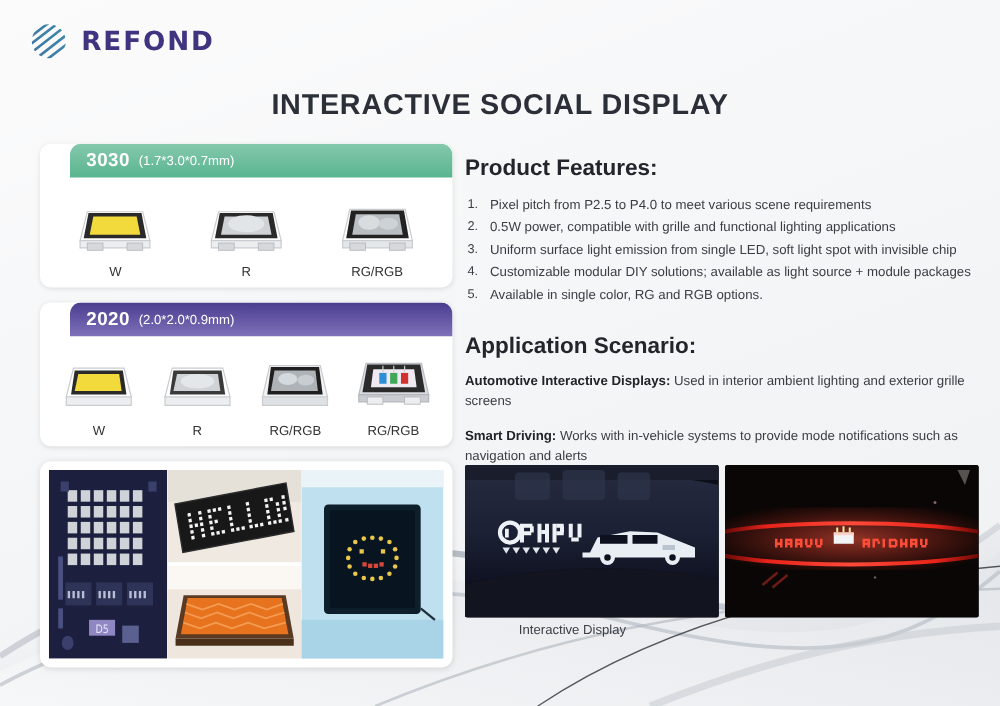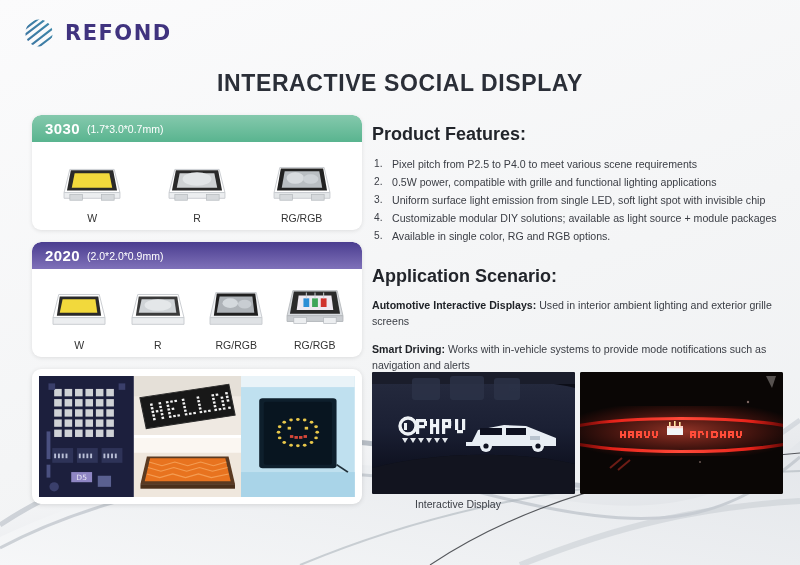--- a/index.html
+++ b/index.html
@@ -38,36 +38,37 @@
     background: #ffffff;
     border-radius: 9px;
     box-shadow: 0 1px 4px rgba(0,0,0,0.10);
     overflow: hidden;
     margin-bottom: 12px;
   }
   .spec-head {
     height: 27px; display: flex; align-items: center;
     padding-left: 13px; color: #fff;
     border-radius: 9px 9px 0 0;
+    margin-left: 24px;
   }
   .spec-head.green { background: linear-gradient(180deg,#85c9ad 0%, #59b48f 100%); }
   .spec-head.purple { background: linear-gradient(180deg,#4a3d8f 0%, #7f71b9 100%); }
   .spec-size { font-size: 15px; font-weight: 700; letter-spacing: .4px; }
   .spec-dim { font-size: 10.5px; margin-left: 7px; font-weight: 400; }
 
   .led-row { display: flex; justify-content: space-around; align-items: flex-end; padding: 12px 8px 6px 8px; }
   .led-item { display: flex; flex-direction: column; align-items: center; width: 78px; }
   .led-label { font-size: 10.5px; color: #333; margin-top: 6px; }
   .led-img { width: 68px; height: 52px; }
 
   
   .gallery {
     background: #ffffff; border-radius: 9px;
     box-shadow: 0 1px 5px rgba(0,0,0,0.12);
-    padding: 7px; display: flex; gap: 0; height: 135px;
+    padding: 7px; display: flex; gap: 0; height: 165px;
   }
   .gal-cell { overflow: hidden; }
   .gal-a { width: 30%; }
   .gal-mid { width: 34%; display: flex; flex-direction: column; gap: 3px; }
   .gal-c { width: 36%; }
   .gal-svg { display: block; width: 100%; height: 100%; }
 
   
   .right-col { position: absolute; left: 372px; top: 124px; width: 410px; }
   .sec-title { font-size: 18px; font-weight: 700; color: #22252b; margin-bottom: 11px; }

